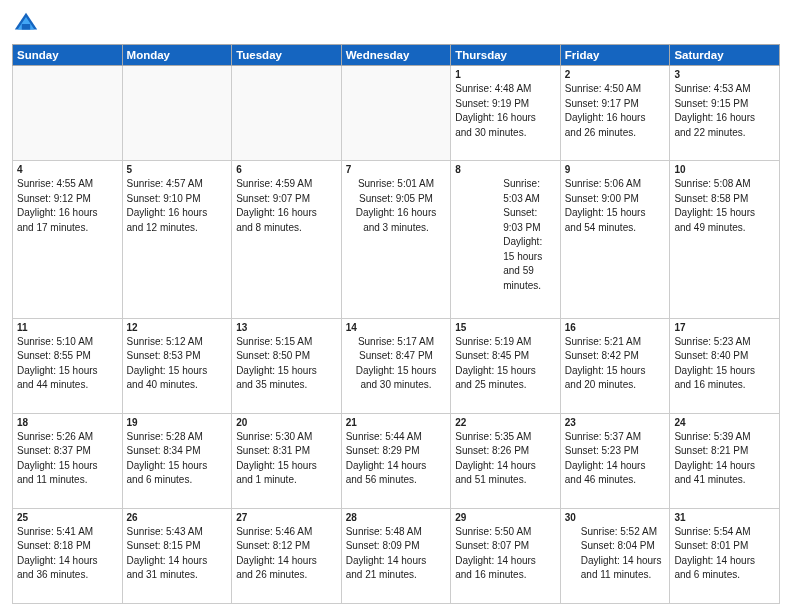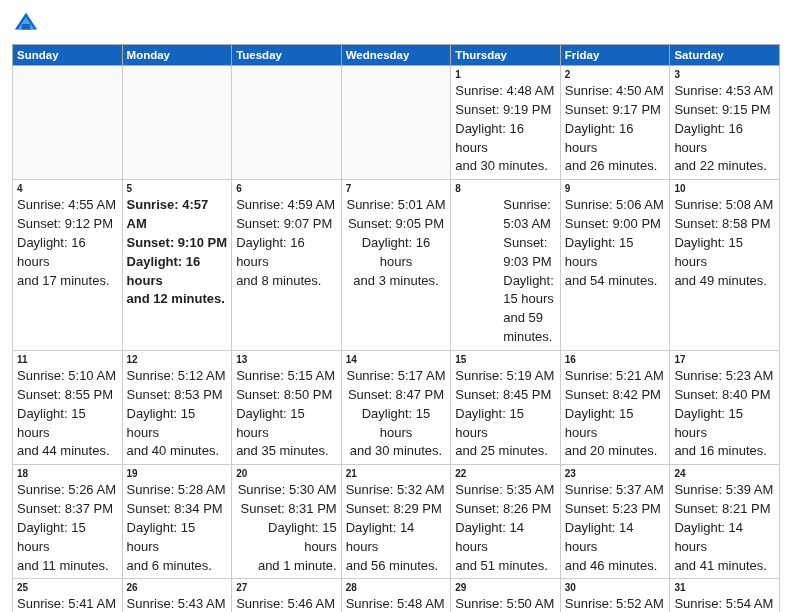--- a/index.html
+++ b/index.html
@@ -82,21 +82,21 @@
       background: #f9f9f9;
     }
     .day-number {
       font-size: 10px;
       font-weight: bold;
       display: block;
       margin-bottom: 2px;
     }
     .day-info {
       line-height: 1.45;
-      font-size: 13px;
+      font-size: 10px;
     }
   </style>
 </head>
 <body>
 
 <div class="page">
   <div class="header">
     <div class="logo">
       <svg class="logo-icon" viewBox="0 0 40 40">
         <polygon points="20,4 36,28 4,28" fill="#1565c0"></polygon>
@@ -157,21 +157,21 @@
         <tr>
           <td>
             <span class="day-number">4</span>
             <div class="day-info" style="white-space: pre-line;">Sunrise: 4:55 AM
 Sunset: 9:12 PM
 Daylight: 16 hours
 and 17 minutes.</div>
           </td>
           <td>
             <span class="day-number">5</span>
-            <div class="day-info" style="white-space: pre-line; font-weight: bold;">Sunrise: 4:57 AM
+            <div class="day-info" style="white-space: pre-line;">Sunrise: 4:57 AM
 Sunset: 9:10 PM
 Daylight: 16 hours
 and 12 minutes.</div>
           </td>
           <td>
             <span class="day-number">6</span>
             <div class="day-info" style="white-space: pre-line;">Sunrise: 4:59 AM
 Sunset: 9:07 PM
 Daylight: 16 hours
 and 8 minutes.</div>
@@ -266,28 +266,28 @@
           </td>
           <td>
             <span class="day-number">19</span>
             <div class="day-info" style="white-space: pre-line;">Sunrise: 5:28 AM
 Sunset: 8:34 PM
 Daylight: 15 hours
 and 6 minutes.</div>
           </td>
           <td>
             <span class="day-number">20</span>
-            <div class="day-info" style="white-space: pre-line; text-align: right;">Sunrise: 5:30 AM
+            <div class="day-info" style="white-space: pre-line;">Sunrise: 5:30 AM
 Sunset: 8:31 PM
 Daylight: 15 hours
 and 1 minute.</div>
           </td>
           <td>
             <span class="day-number">21</span>
-            <div class="day-info" style="white-space: pre-line;">Sunrise: 5:32 AM
+            <div class="day-info" style="white-space: pre-line;">Sunrise: 5:44 AM
 Sunset: 8:29 PM
 Daylight: 14 hours
 and 56 minutes.</div>
           </td>
           <td>
             <span class="day-number">22</span>
             <div class="day-info" style="white-space: pre-line;">Sunrise: 5:35 AM
 Sunset: 8:26 PM
 Daylight: 14 hours
 and 51 minutes.</div>
@@ -338,21 +338,21 @@
           </td>
           <td>
             <span class="day-number">29</span>
             <div class="day-info" style="white-space: pre-line;">Sunrise: 5:50 AM
 Sunset: 8:07 PM
 Daylight: 14 hours
 and 16 minutes.</div>
           </td>
           <td>
             <span class="day-number">30</span>
-            <div class="day-info" style="white-space: pre-line;">Sunrise: 5:52 AM
+            <div class="day-info" style="white-space: pre-line; margin-left: 16px;">Sunrise: 5:52 AM
 Sunset: 8:04 PM
 Daylight: 14 hours
 and 11 minutes.</div>
           </td>
           <td>
             <span class="day-number">31</span>
             <div class="day-info" style="white-space: pre-line;">Sunrise: 5:54 AM
 Sunset: 8:01 PM
 Daylight: 14 hours
 and 6 minutes.</div>

